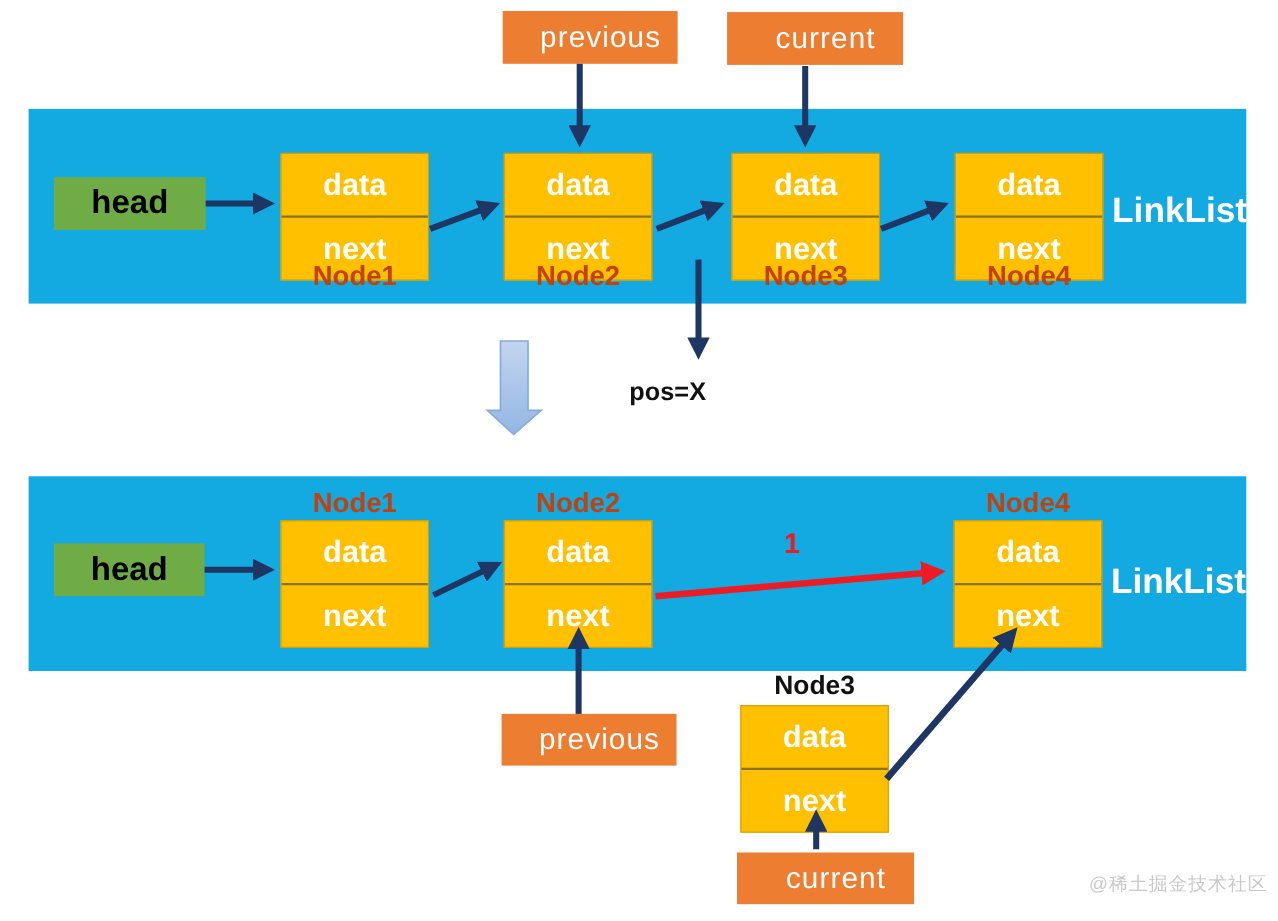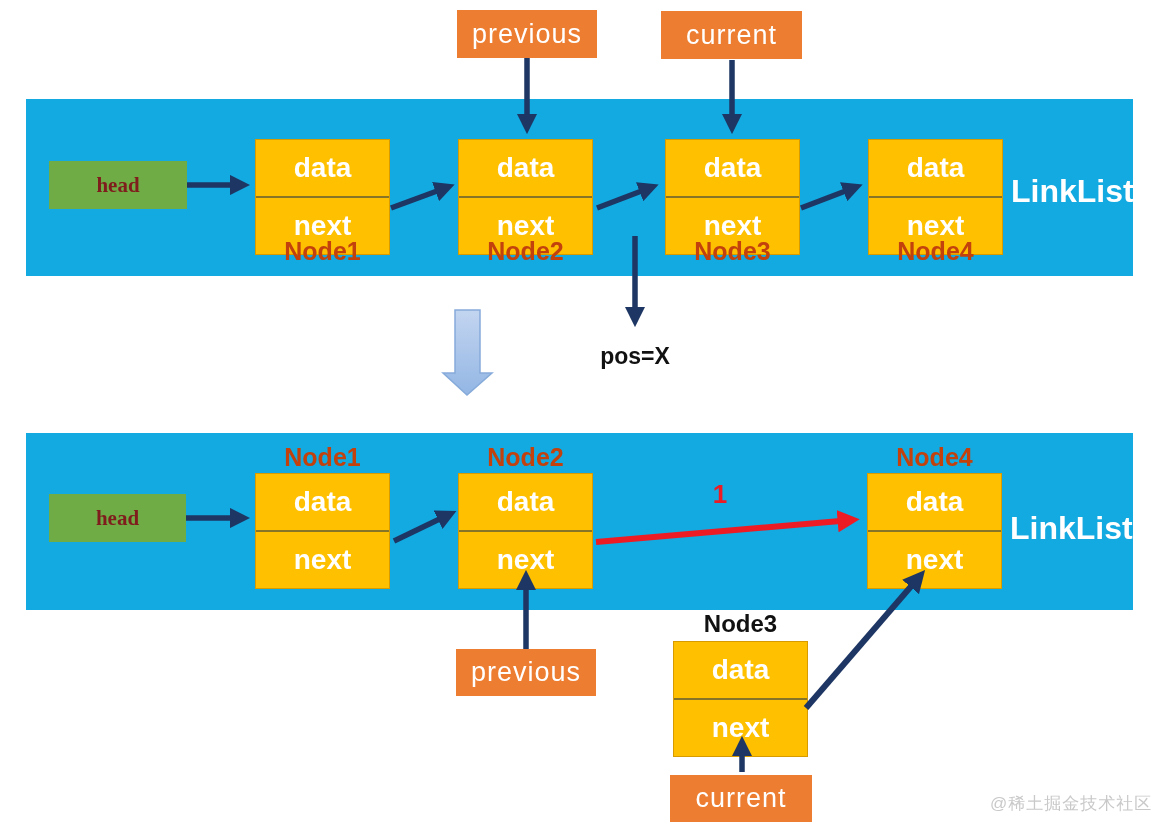--- a/index.html
+++ b/index.html
@@ -19,28 +19,28 @@
     background:#ffc000;border:1px solid #d79b00;
     box-sizing:border-box;
     display:flex;flex-direction:column;
   }
   .cell{
     flex:1;display:flex;align-items:center;justify-content:center;
     color:#ffffff;font-weight:bold;font-size:28px;line-height:1;
   }
   .cell.next{border-top:2px solid rgba(70,75,60,0.65);}
   .headbox{
-    position:absolute;background:#6fac46;color:#7f1d1d;
-    font-weight:bold;font-size:21px;
-    display:flex;align-items:center;justify-content:center;font-family:Liberation Serif, serif;
+    position:absolute;background:#6fac46;color:#000000;
+    font-weight:bold;font-size:30px;
+    display:flex;align-items:center;justify-content:center;
   }
   .tag{
     position:absolute;background:#ed7d31;color:#ffffff;
     font-size:27px;letter-spacing:1px;
-    display:flex;align-items:center;justify-content:center;
+    display:flex;align-items:center;justify-content:center;padding-left:19px;
   }
   .nlabel{
     position:absolute;width:135px;text-align:center;
     font-weight:bold;font-size:25px;color:#c2410c;line-height:1.1;
   }
   .nlabel.dark{color:#111111;font-size:24px;}
   .listlabel{
     position:absolute;width:120px;text-align:center;
     color:#ffffff;font-weight:bold;font-size:32px;
   }
@@ -89,21 +89,21 @@
     <div class="cell next">next</div>
   </div>
 
   <div class="nlabel" style="left:255px;top:238px;">Node1</div>
   <div class="nlabel" style="left:458px;top:238px;">Node2</div>
   <div class="nlabel" style="left:665px;top:238px;">Node3</div>
   <div class="nlabel" style="left:868px;top:238px;">Node4</div>
 
   <div class="listlabel" style="left:1011px;top:173px;">LinkList</div>
 
-  <div class="poslabel" style="left:575px;top:343px;">pos=X</div>
+  <div class="poslabel" style="left:547px;top:343px;">pos=X</div>
 
   <div class="band" style="top:433px;"></div>
 
   <div class="nlabel" style="left:255px;top:444px;">Node1</div>
   <div class="nlabel" style="left:458px;top:444px;">Node2</div>
   <div class="nlabel" style="left:867px;top:444px;">Node4</div>
 
   <div class="headbox" style="left:49px;top:494px;width:137px;height:48px;">head</div>
 
   <div class="node" style="left:255px;top:473px;">

